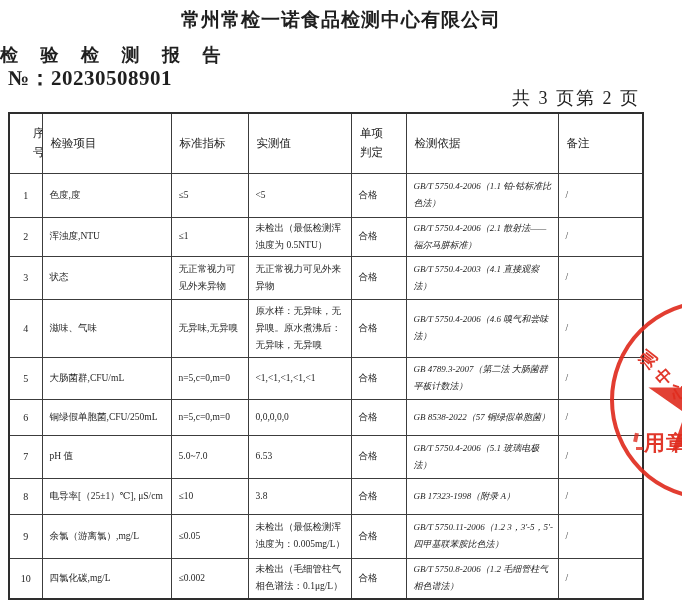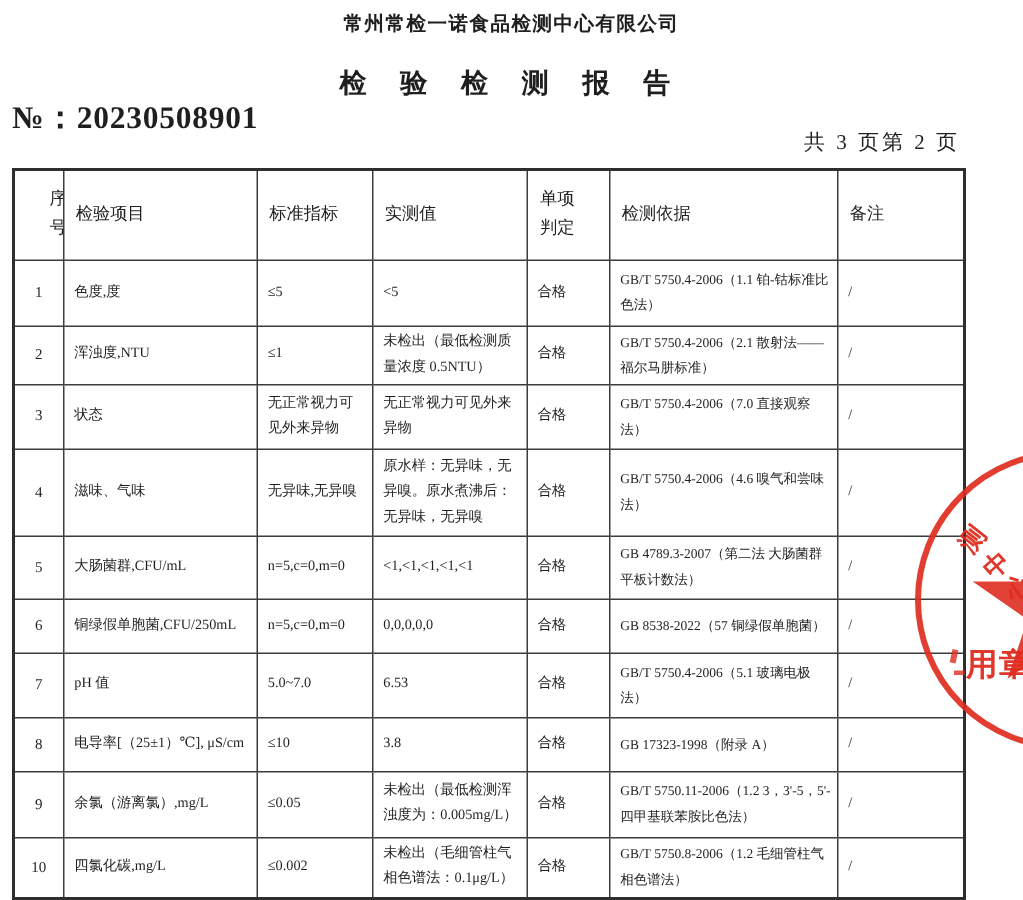--- a/index.html
+++ b/index.html
@@ -8,37 +8,37 @@
     width: 682px; height: 600px;
     position: relative;
     overflow: hidden;
     font-family: "Liberation Serif", "DejaVu Serif", serif;
     color: #1f1f1f;
     -webkit-font-smoothing: antialiased;
   }
   .company-name {
     position: absolute; top: 7px; left: 0; width: 100%;
     text-align: center;
-    font-size: 13px; font-weight: bold;
+    font-size: 19px; font-weight: bold;
     letter-spacing: 1px;
   }
   .report-title {
     position: absolute; top: 43px; left: 0; width: 100%;
-    text-align: center;
+    text-align: left;
     font-size: 18px; font-weight: bold;
     letter-spacing: 9px;
   }
   .no-line {
     position: absolute; top: 64px; left: 8px;
     font-size: 21px; font-weight: bold;
     letter-spacing: 0.5px;
   }
   .page-info {
     position: absolute; top: 86px; right: 42px;
-    font-size: 14px;
+    font-size: 18px;
     letter-spacing: 2px;
   }
   table.report {
     position: absolute; left: 8px; top: 112px;
     width: 634px;
     border-collapse: collapse;
     table-layout: fixed;
   }
   table.report, table.report th, table.report td {
     border: 1px solid #3c3c3c;
@@ -56,21 +56,21 @@
     padding: 2px 4px 2px 8px;
   }
   thead th.c-no   { text-align: right; padding: 2px 23px; margin-left: 20px; }
   thead th.c-judge{ padding-right: 22px; text-align: center; }
   tbody td {
     font-size: 9.5px;
     line-height: 17px;
     padding: 2px 4px 2px 7px;
   }
   tbody td.c-no { text-align: center; padding: 2px 1px; font-size: 10px; }
-  tbody td.c-basis { font-size: 9px; padding-right: 3px; }
+  tbody td.c-basis { font-size: 9px; padding-right: 3px; font-style: italic; }
   
   .stamp { position: absolute; left: 0; top: 0; width: 682px; height: 600px; pointer-events: none; }
   .stamp-circle {
     position: absolute; left: 610px; top: 300px;
     width: 200px; height: 200px;
     border: 4px solid rgba(223, 44, 31, 0.92);
     border-radius: 50%;
   }
   .stamp-star {
     position: absolute; left: 646px; top: 347px;
@@ -132,32 +132,32 @@
       <td>≤5</td>
       <td>&lt;5</td>
       <td>合格</td>
       <td class="c-basis">GB/T 5750.4-2006（1.1 铂-钴标准比色法）</td>
       <td>/</td>
     </tr>
     <tr style="height:39px">
       <td class="c-no">2</td>
       <td>浑浊度,NTU</td>
       <td>≤1</td>
-      <td>未检出（最低检测质量浓度 0.5NTU）</td>
+      <td>未检出（最低检测浑浊度为 0.5NTU）</td>
       <td>合格</td>
       <td class="c-basis">GB/T 5750.4-2006（2.1 散射法——福尔马肼标准）</td>
       <td>/</td>
     </tr>
     <tr style="height:43px">
       <td class="c-no">3</td>
       <td>状态</td>
       <td>无正常视力可见外来异物</td>
       <td>无正常视力可见外来异物</td>
       <td>合格</td>
-      <td class="c-basis">GB/T 5750.4-2006（7.0 直接观察法）</td>
+      <td class="c-basis">GB/T 5750.4-2003（4.1 直接观察法）</td>
       <td>/</td>
     </tr>
     <tr style="height:58px">
       <td class="c-no">4</td>
       <td>滋味、气味</td>
       <td>无异味,无异嗅</td>
       <td>原水样：无异味，无异嗅。原水煮沸后：无异味，无异嗅</td>
       <td>合格</td>
       <td class="c-basis">GB/T 5750.4-2006（4.6 嗅气和尝味法）</td>
       <td>/</td>

